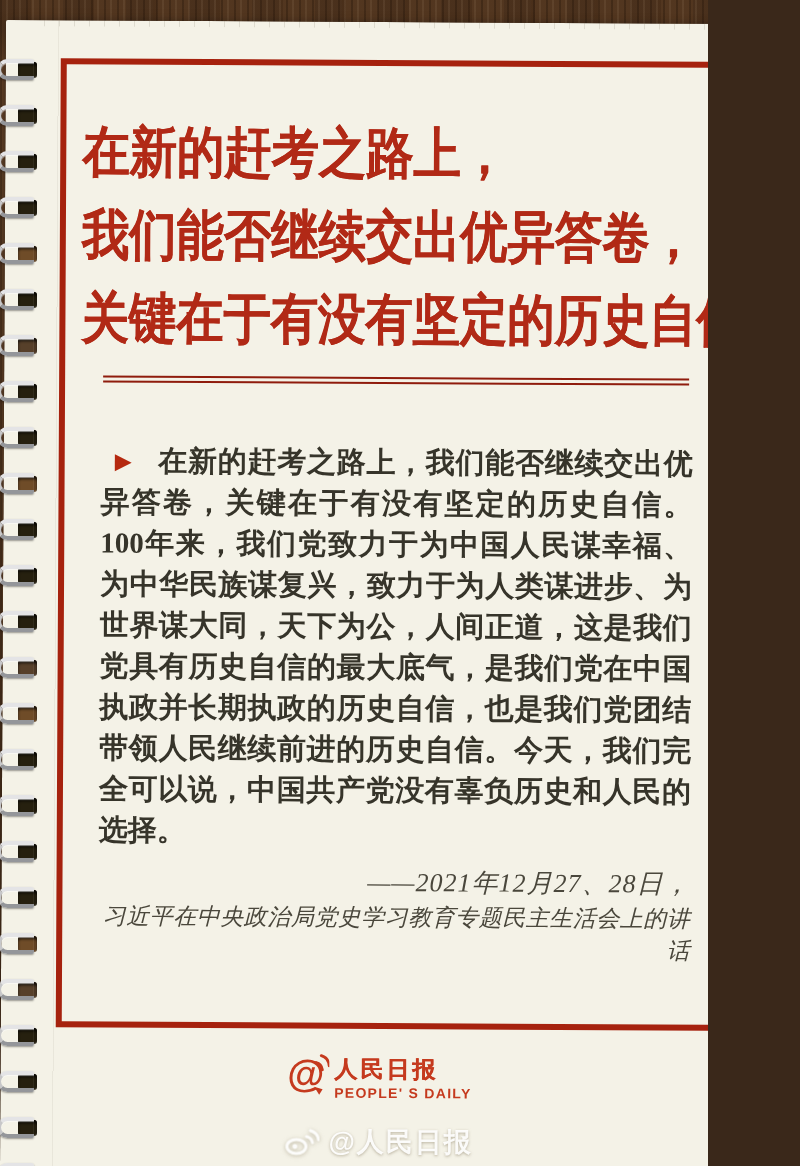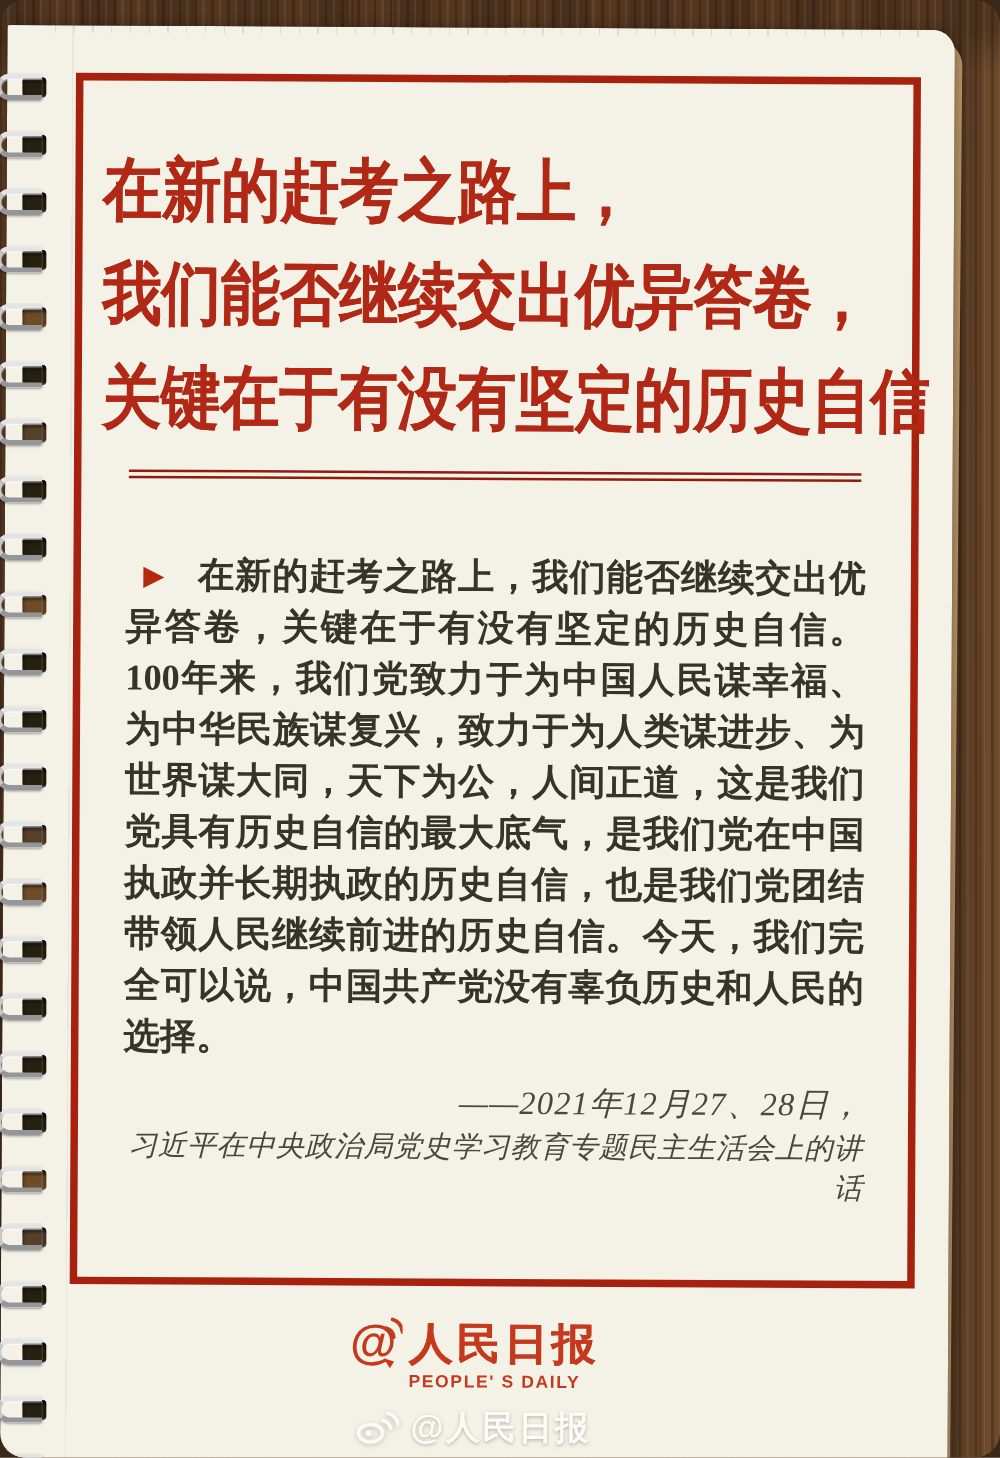--- a/index.html
+++ b/index.html
@@ -1,19 +1,18 @@
 <!DOCTYPE html>
 <html style="--wood: #6e4a2c; --page: #f4f2e7; --frame_red: #a6220e; --title_red: #b12916; --divider_red: #8f1c0d; --body_ink: #36342a; --bullet_red: #b5290f; --attr_ink: #4a473c; --logo_red: #c53a1e; --watermark_white: rgba(255,255,255,0.92);"><head>
 <meta charset="utf-8">
 <style>
   html,body{margin:0;padding:0;background:#3a281a;}
   #poster{
-    position:relative;width:800px;height:1166px;overflow:hidden;
+    position:relative;width:708px;height:1166px;overflow:hidden;
     font-family:"Liberation Sans",sans-serif;
-    border-radius:20px;
   }
   
   .wood{
     position:absolute;inset:0;
     background-color:var(--wood,#6e4a2c);
     background-image:
       repeating-linear-gradient(90deg, rgba(30,16,6,.30) 0 2px, rgba(0,0,0,0) 2px 6px, rgba(255,226,190,.07) 6px 8px, rgba(0,0,0,0) 8px 13px),
       repeating-linear-gradient(90deg, rgba(0,0,0,.10) 0 27px, rgba(52,30,13,.28) 27px 31px, rgba(0,0,0,0) 31px 63px),
       linear-gradient(180deg, rgba(30,17,8,.35) 0 24px, rgba(0,0,0,0) 60px);
   }
@@ -73,21 +72,21 @@
     color:var(--attr_ink,#4a473c);
   }
   .attr-line1{font-size:26px;line-height:34px;font-style:italic;letter-spacing:1px;}
   .attr-line2{font-size:23px;line-height:32px;margin-top:2px;letter-spacing:.5px;font-style:italic;}
   
   .logo{
     position:absolute;left:50%;top:1028px;transform:translateX(-50%);
     display:flex;align-items:flex-start;gap:5px;color:var(--logo_red,#c53a1e);
   }
   .logo-txt{display:flex;flex-direction:column;margin-top:8px;}
-  .logo-cn{font-size:35px;font-weight:900;letter-spacing:3px;line-height:1;white-space:nowrap;text-shadow:.6px 0 currentColor;}
+  .logo-cn{font-size:23px;font-weight:900;letter-spacing:3px;line-height:1;white-space:nowrap;text-shadow:.6px 0 currentColor;}
   .logo-en{font-size:14px;font-weight:700;letter-spacing:1.3px;margin-top:4px;white-space:nowrap;}
   
   .watermark{
     position:absolute;left:50%;top:1102px;transform:translateX(-50%);
     display:flex;align-items:center;gap:9px;
     color:var(--watermark_white,rgba(255,255,255,.92));
     font-size:27px;font-weight:700;letter-spacing:2px;white-space:nowrap;
     text-shadow:0 1px 3px rgba(150,140,115,.65);
   }
   .watermark svg{filter:drop-shadow(0 1px 2px rgba(150,140,115,.6));}

